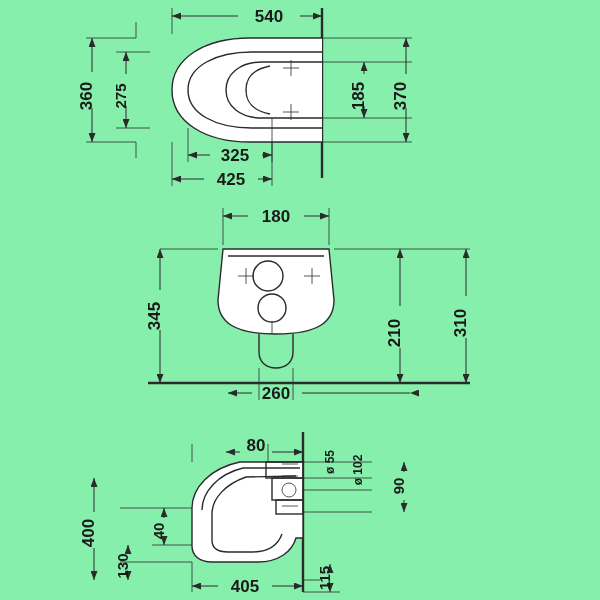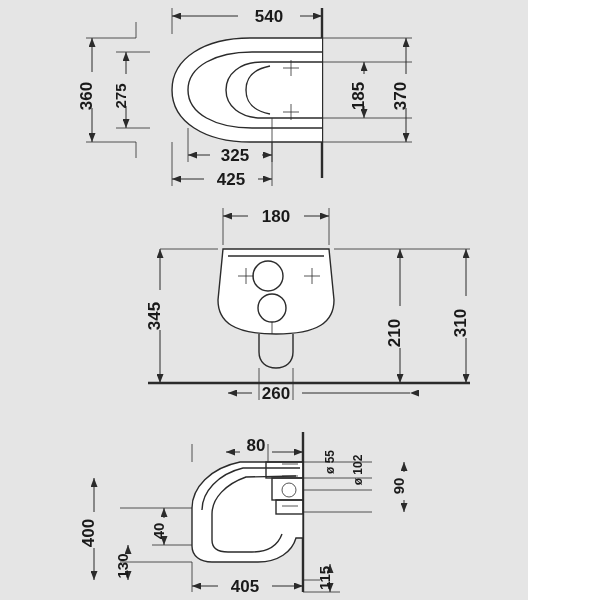--- a/index.html
+++ b/index.html
@@ -5,23 +5,23 @@
   html, body {
     margin: 0;
     padding: 0;
     background: #ffffff;
   }
   body {
     font-family: "Liberation Sans", sans-serif;
   }
   #sheet {
     position: relative;
-    width: 528px;
+    width: 600px;
     height: 600px;
-    background: #e5e5e5;
+    background: #86efac;
     overflow: hidden;
   }
   #sheet svg {
     position: absolute;
     left: 0;
     top: 0;
   }
   .dim-text {
     font-family: "Liberation Sans", sans-serif;
     font-weight: bold;

